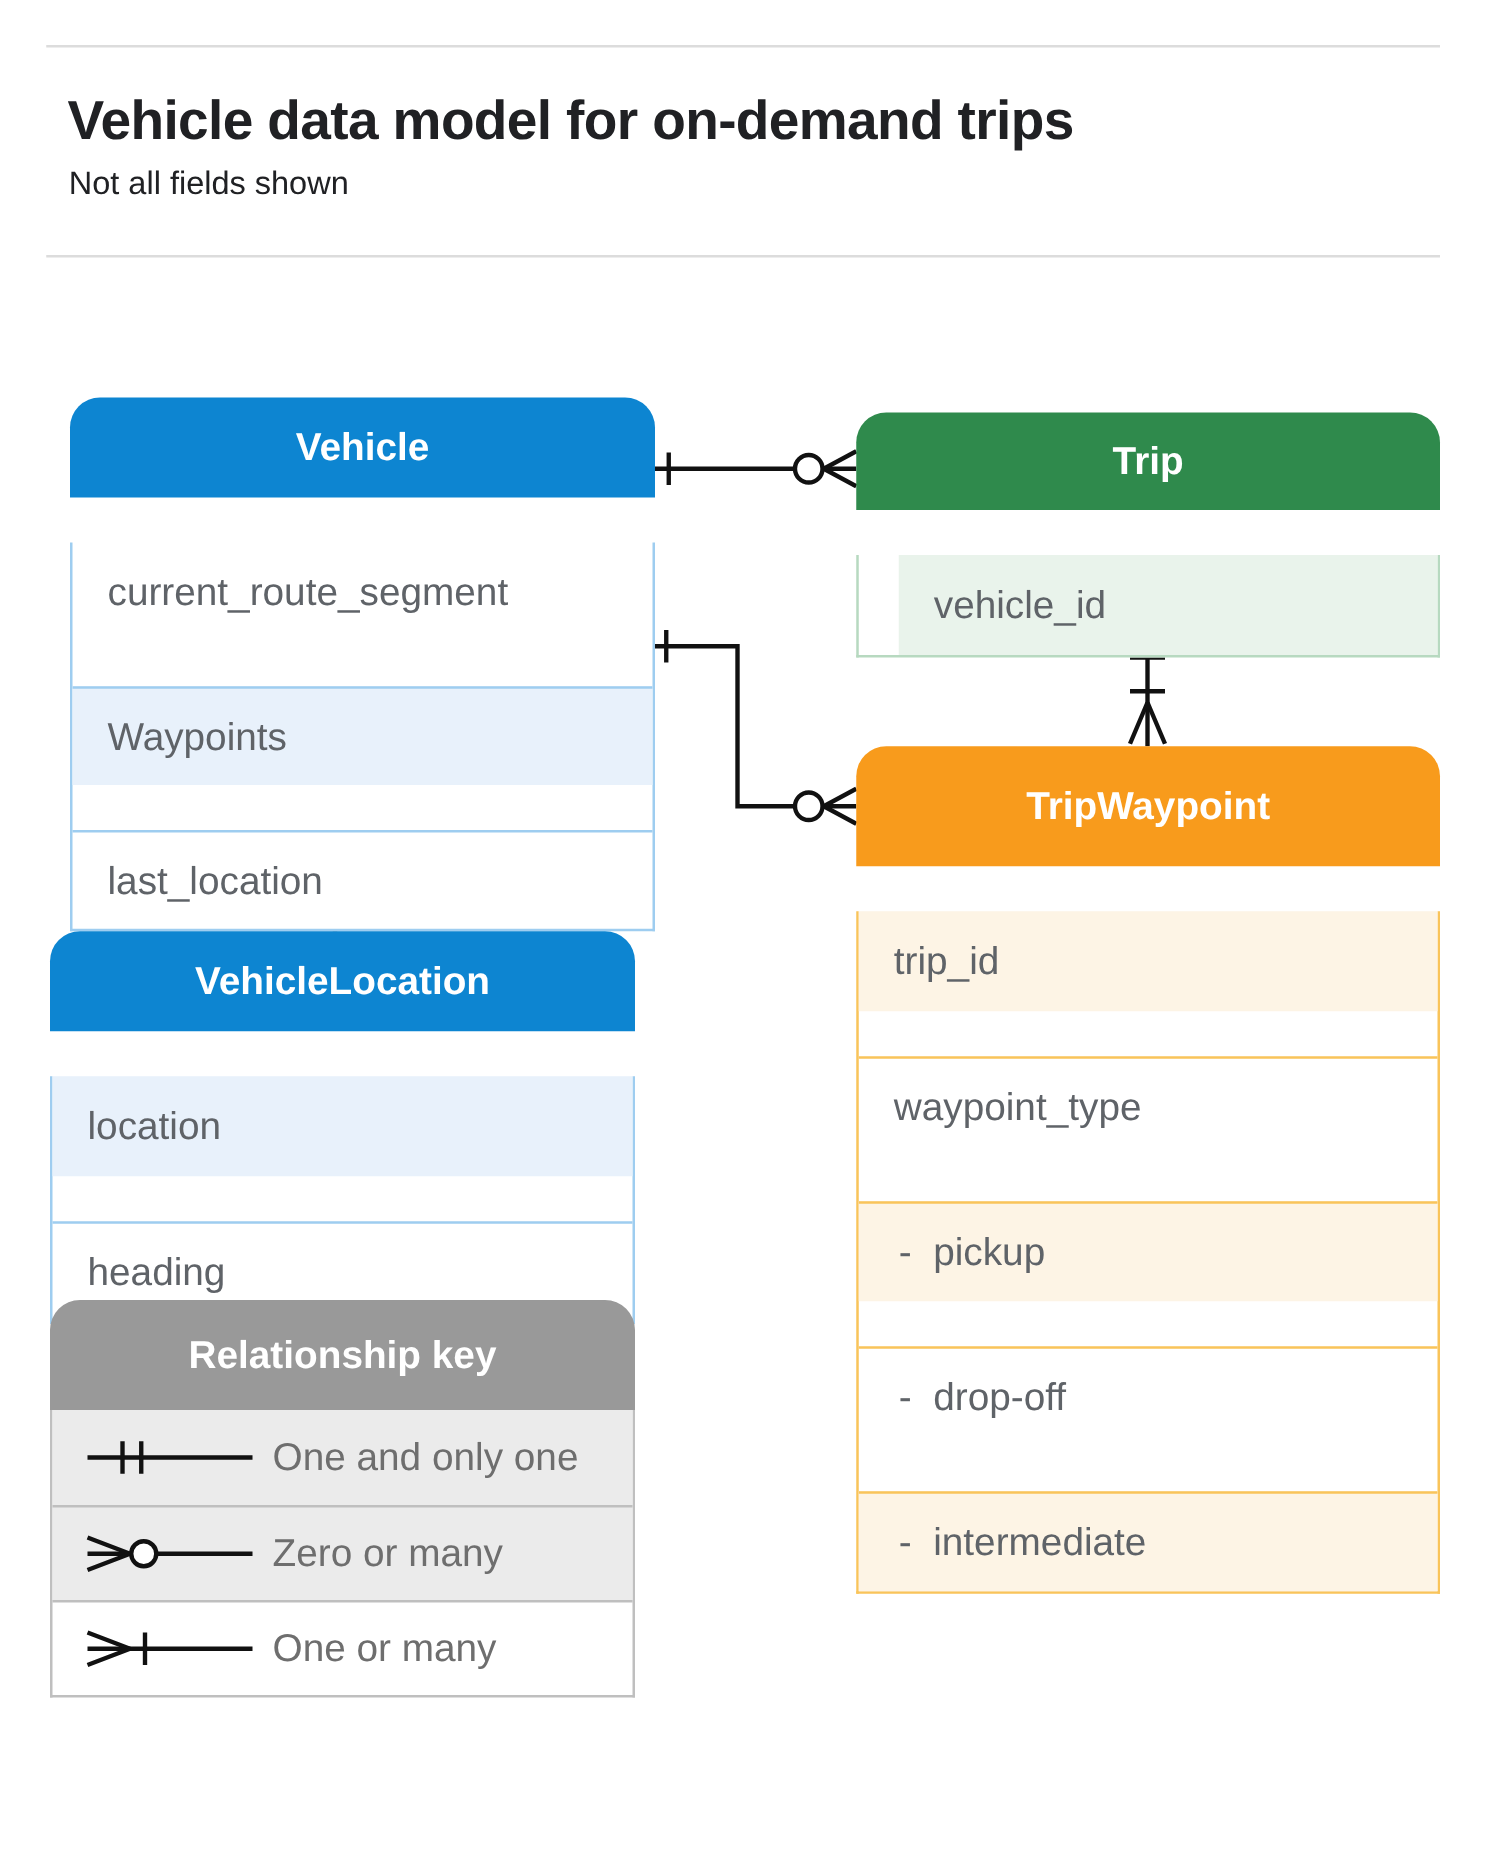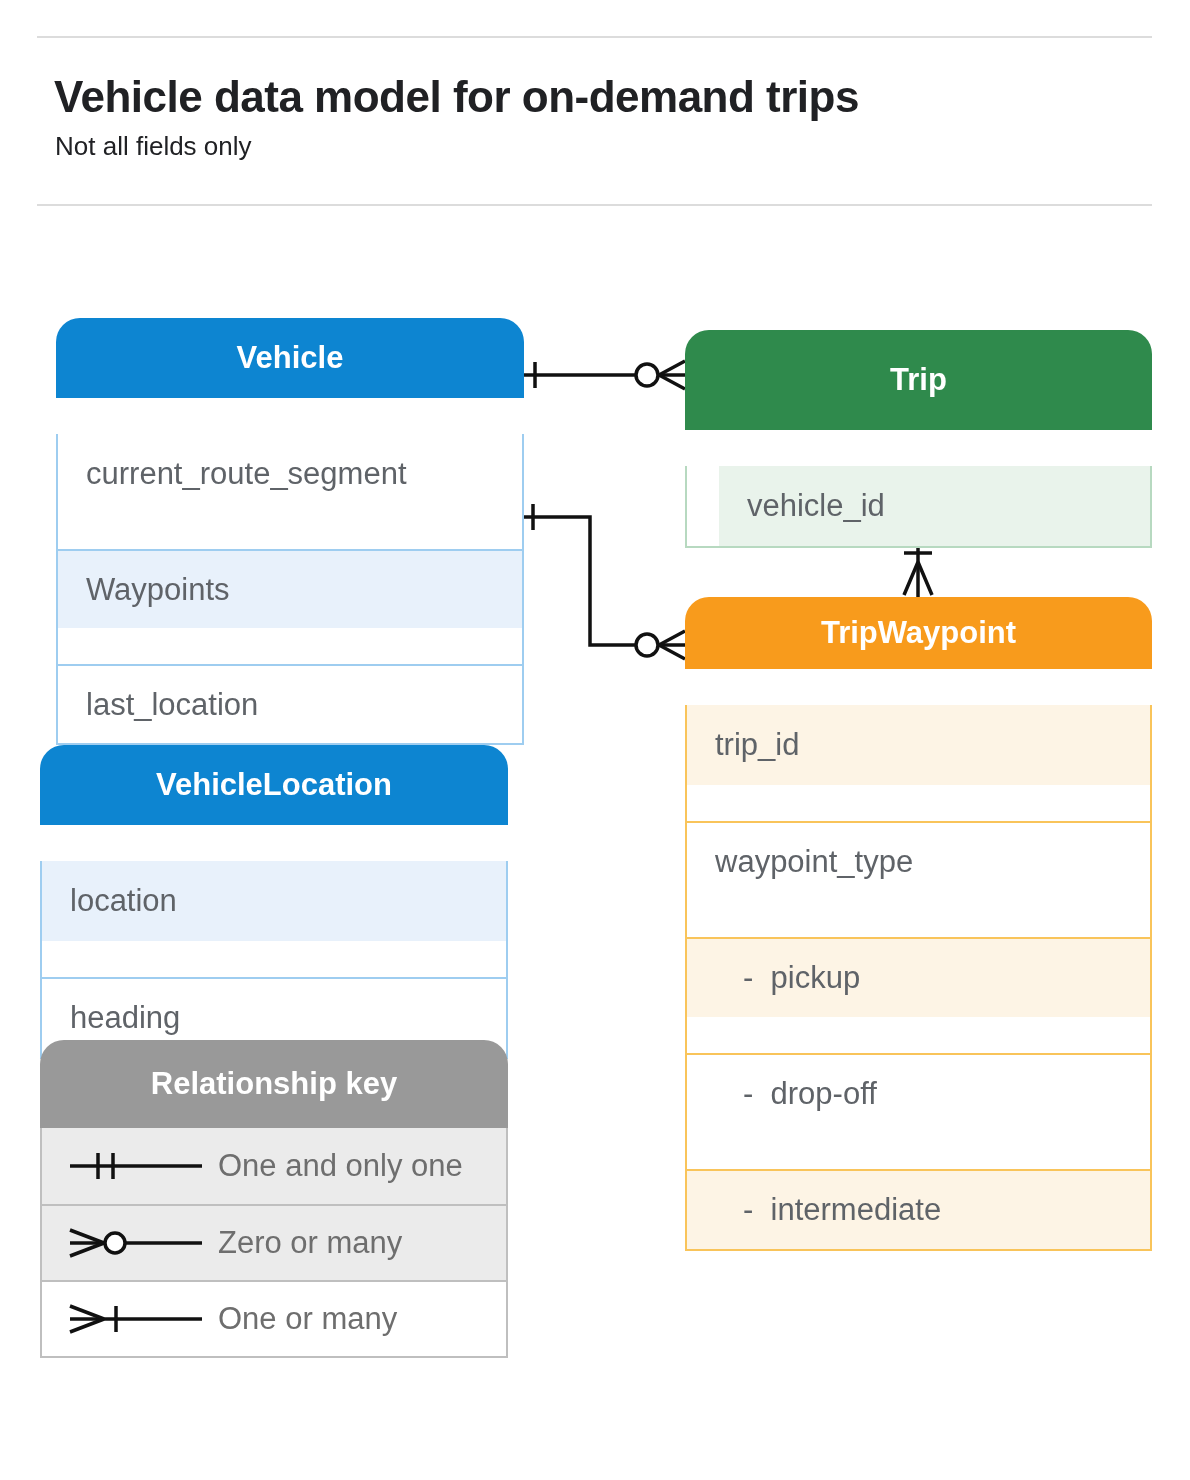--- a/index.html
+++ b/index.html
@@ -78,40 +78,40 @@
   .row {
     display: flex;
     align-items: center;
     box-sizing: border-box;
     padding-left: 28px;
     font-size: 31px;
     color: var(--text_field);
     margin-top: 36px;
   }
   .row span { white-space: pre; }
-  .row.sub { padding-left: 56px; }
+  .row.sub { padding-left: 32px; }
 
   
   .entity.vehicle { left: 40px; top: 318px; width: 468px; padding-left: 16px; }
   .entity.vehicle .entity-header { height: 80px; background: var(--blue); }
   .entity.vehicle .entity-rows { border: 2px solid var(--blue_border); border-top: none; }
   .entity.vehicle .row { height: 79px; border-top: 2px solid var(--blue_border); }
   .entity.vehicle .row:first-child { border-top: none; }
   .hl-blue { background: var(--blue_light); }
 
   
   .entity.trip { left: 685px; top: 330px; width: 467px; }
-  .entity.trip .entity-header { height: 100px; background: var(--green); }
+  .entity.trip .entity-header { height: 78px; background: var(--green); }
   .entity.trip .entity-rows { border: 2px solid var(--green_border); border-top: none; padding-left: 32px; }
   .entity.trip .row { height: 80px; }
   .hl-green { background: var(--green_light); }
 
   
   .entity.trip-waypoint { left: 685px; top: 597px; width: 467px; }
-  .entity.trip-waypoint .entity-header { height: 72px; background: var(--orange); }
+  .entity.trip-waypoint .entity-header { height: 96px; background: var(--orange); }
   .entity.trip-waypoint .entity-rows { border: 2px solid var(--orange_border); border-top: none; }
   .entity.trip-waypoint .row { height: 80px; border-top: 2px solid var(--orange_border); }
   .entity.trip-waypoint .row:first-child { border-top: none; }
   .hl-orange { background: var(--orange_light); }
 
   
   .entity.vehicle-location { left: 40px; top: 745px; width: 468px; }
   .entity.vehicle-location .entity-header { height: 80px; background: var(--blue); }
   .entity.vehicle-location .entity-rows { border: 2px solid var(--blue_border); border-top: none; }
   .entity.vehicle-location .row { height: 80px; border-top: 2px solid var(--blue_border); }
@@ -145,21 +145,21 @@
   .legend-symbol circle { stroke: var(--line); stroke-width: 3.5; fill: #ffffff; }
   .legend-label { margin-left: 6px; font-size: 31px; color: var(--text_legend); }
 </style>
 </head>
 <body>
 
 <div class="page">
 
   <div class="divider top"></div>
   <h1 class="page-title">Vehicle data model for on-demand trips</h1>
-  <p class="page-subtitle">Not all fields only</p>
+  <p class="page-subtitle">Not all fields shown</p>
   <div class="divider second"></div>
 
   <svg class="connectors" viewBox="0 0 1190 1480" xmlns="http://www.w3.org/2000/svg">
 
     <g>
       <line x1="508" y1="375" x2="685" y2="375"></line>
       <line x1="535" y1="362" x2="535" y2="388"></line>
       <path d="M659,375 L685,361 M659,375 L685,389"></path>
       <circle cx="647" cy="375" r="11"></circle>
     </g>

